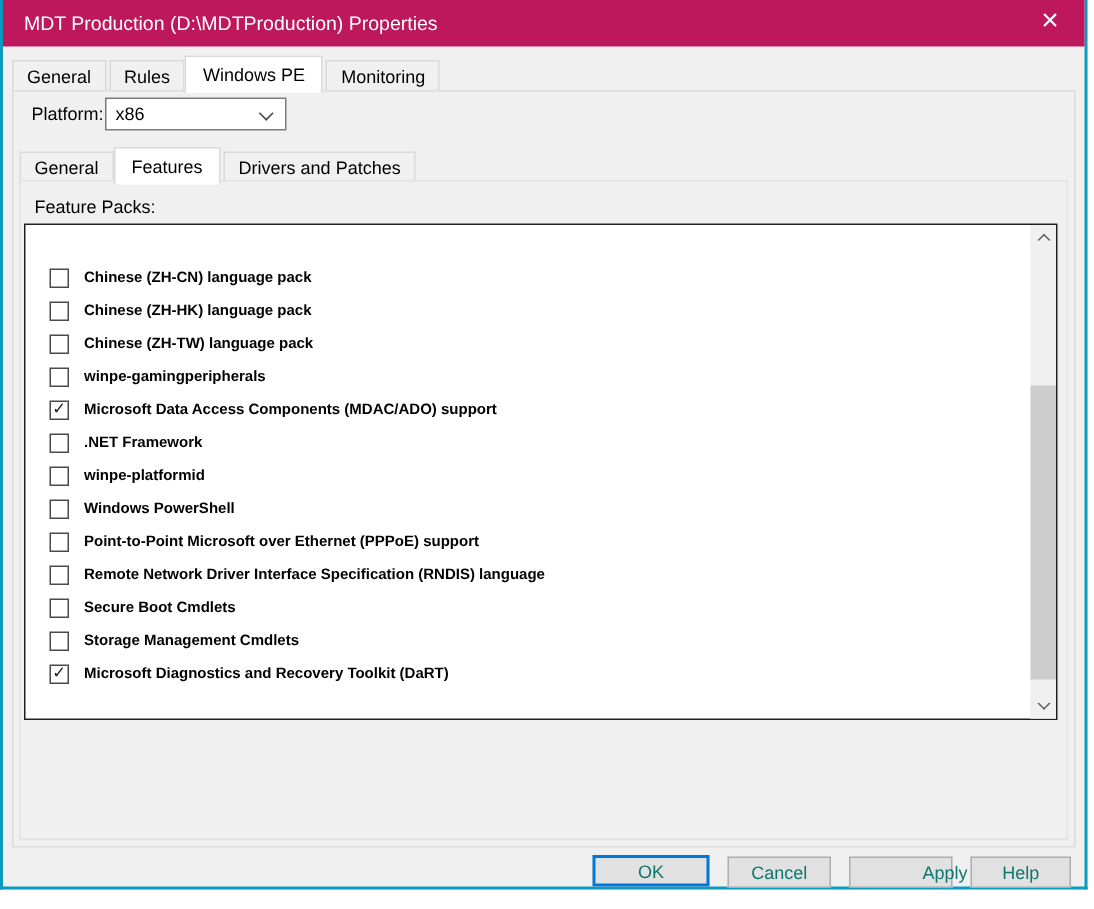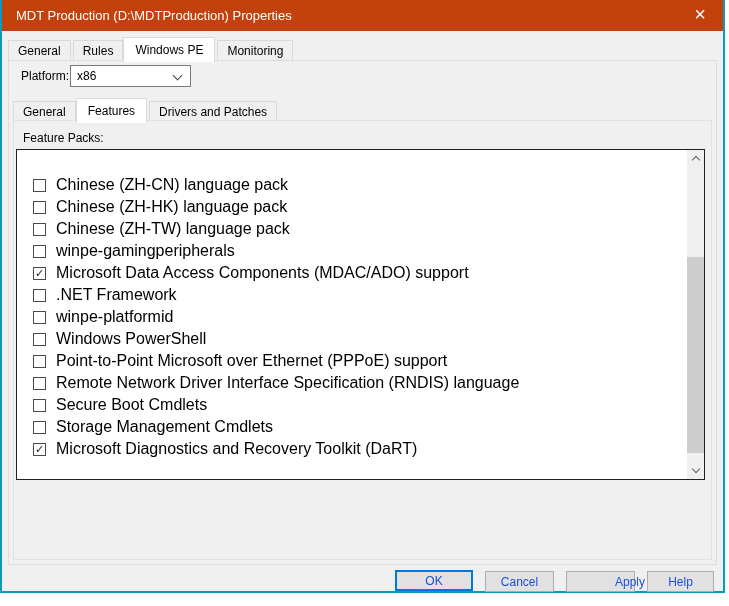--- a/index.html
+++ b/index.html
@@ -44,47 +44,47 @@
   .list-header{position:absolute;left:0;top:0;right:0;height:21px;background:#ffffff;
                border-bottom:1px solid #e8e8e8;}
   .hdr-check-cell{position:absolute;left:1px;top:1px;width:28px;height:18px;background:#c4dff1;
                   border:1px solid #9dc4de;box-sizing:border-box;}
   .hdr-text{position:absolute;left:46px;top:3px;font-size:12px;color:#000;}
 
   .rows{position:absolute;left:0;top:21px;right:18px;bottom:0;padding-top:3px;overflow:hidden;}
   .row{display:flex;align-items:center;height:22px;padding-left:16px;}
   .checkbox{width:13px;height:13px;border:1px solid #4a4a4a;background:#fff;box-sizing:border-box;
             margin-right:10px;font-size:11px;line-height:10px;text-align:center;color:#1c1c1c;flex:0 0 auto;}
-  .row-label{font-size:16px;color:#000;white-space:nowrap;}
+  .row-label{font-size:10px;color:#000;white-space:nowrap;font-weight:bold;}
 
   .vscrollbar{position:absolute;top:0;right:0;bottom:0;width:17px;background:#f0f0f0;z-index:4;}
   .sb-btn{position:absolute;left:0;width:17px;height:17px;background:#f0f0f0;display:flex;
           align-items:center;justify-content:center;}
   .sb-btn.up{top:0;}
   .sb-btn.down{bottom:0;}
   .sb-chev{width:5px;height:5px;border-right:1.5px solid #5f5f5f;border-bottom:1.5px solid #5f5f5f;}
   .sb-chev.up{transform:rotate(-135deg);margin-top:3px;}
   .sb-chev.down{transform:rotate(45deg);margin-bottom:3px;}
   .sb-thumb{position:absolute;left:0;top:107px;width:17px;height:196px;background:#cdcdcd;}
 
   .btn{position:absolute;height:21px;background:#e1e1e1;border:1px solid #adadad;font-size:12px;
-       font-family:"Liberation Sans",sans-serif;color:#1d4ed8;box-sizing:border-box;padding:0;}
+       font-family:"Liberation Sans",sans-serif;color:#0f766e;box-sizing:border-box;padding:0;}
   .btn.default{border:2px solid #0078d7;}
   #btn-ok{left:393px;top:570px;width:78px;}
   #btn-cancel{left:483px;top:571px;width:69px;}
   #btn-apply{left:564px;top:571px;width:69px;padding-left:48px;}
   #btn-help{left:645px;top:571px;width:67px;}
 </style>
 </head>
 <body>
 
 <div class="canvas">
   <div class="dialog" style="border-color: rgb(11, 154, 189);">
 
-    <div class="titlebar" style="background: #c2410c; text-decoration: underline;">
+    <div class="titlebar" style="background: #be185d; text-decoration: underline;">
       <span class="title">MDT Production (D:\MDTProduction) Properties</span>
       <span class="close">
         <span class="close-x">×</span>
       </span>
     </div>
 
     <div class="tabstrip outer-tabstrip">
       <div class="tab">General</div>
       <div class="tab">Rules</div>
       <div class="tab active">Windows PE</div>

